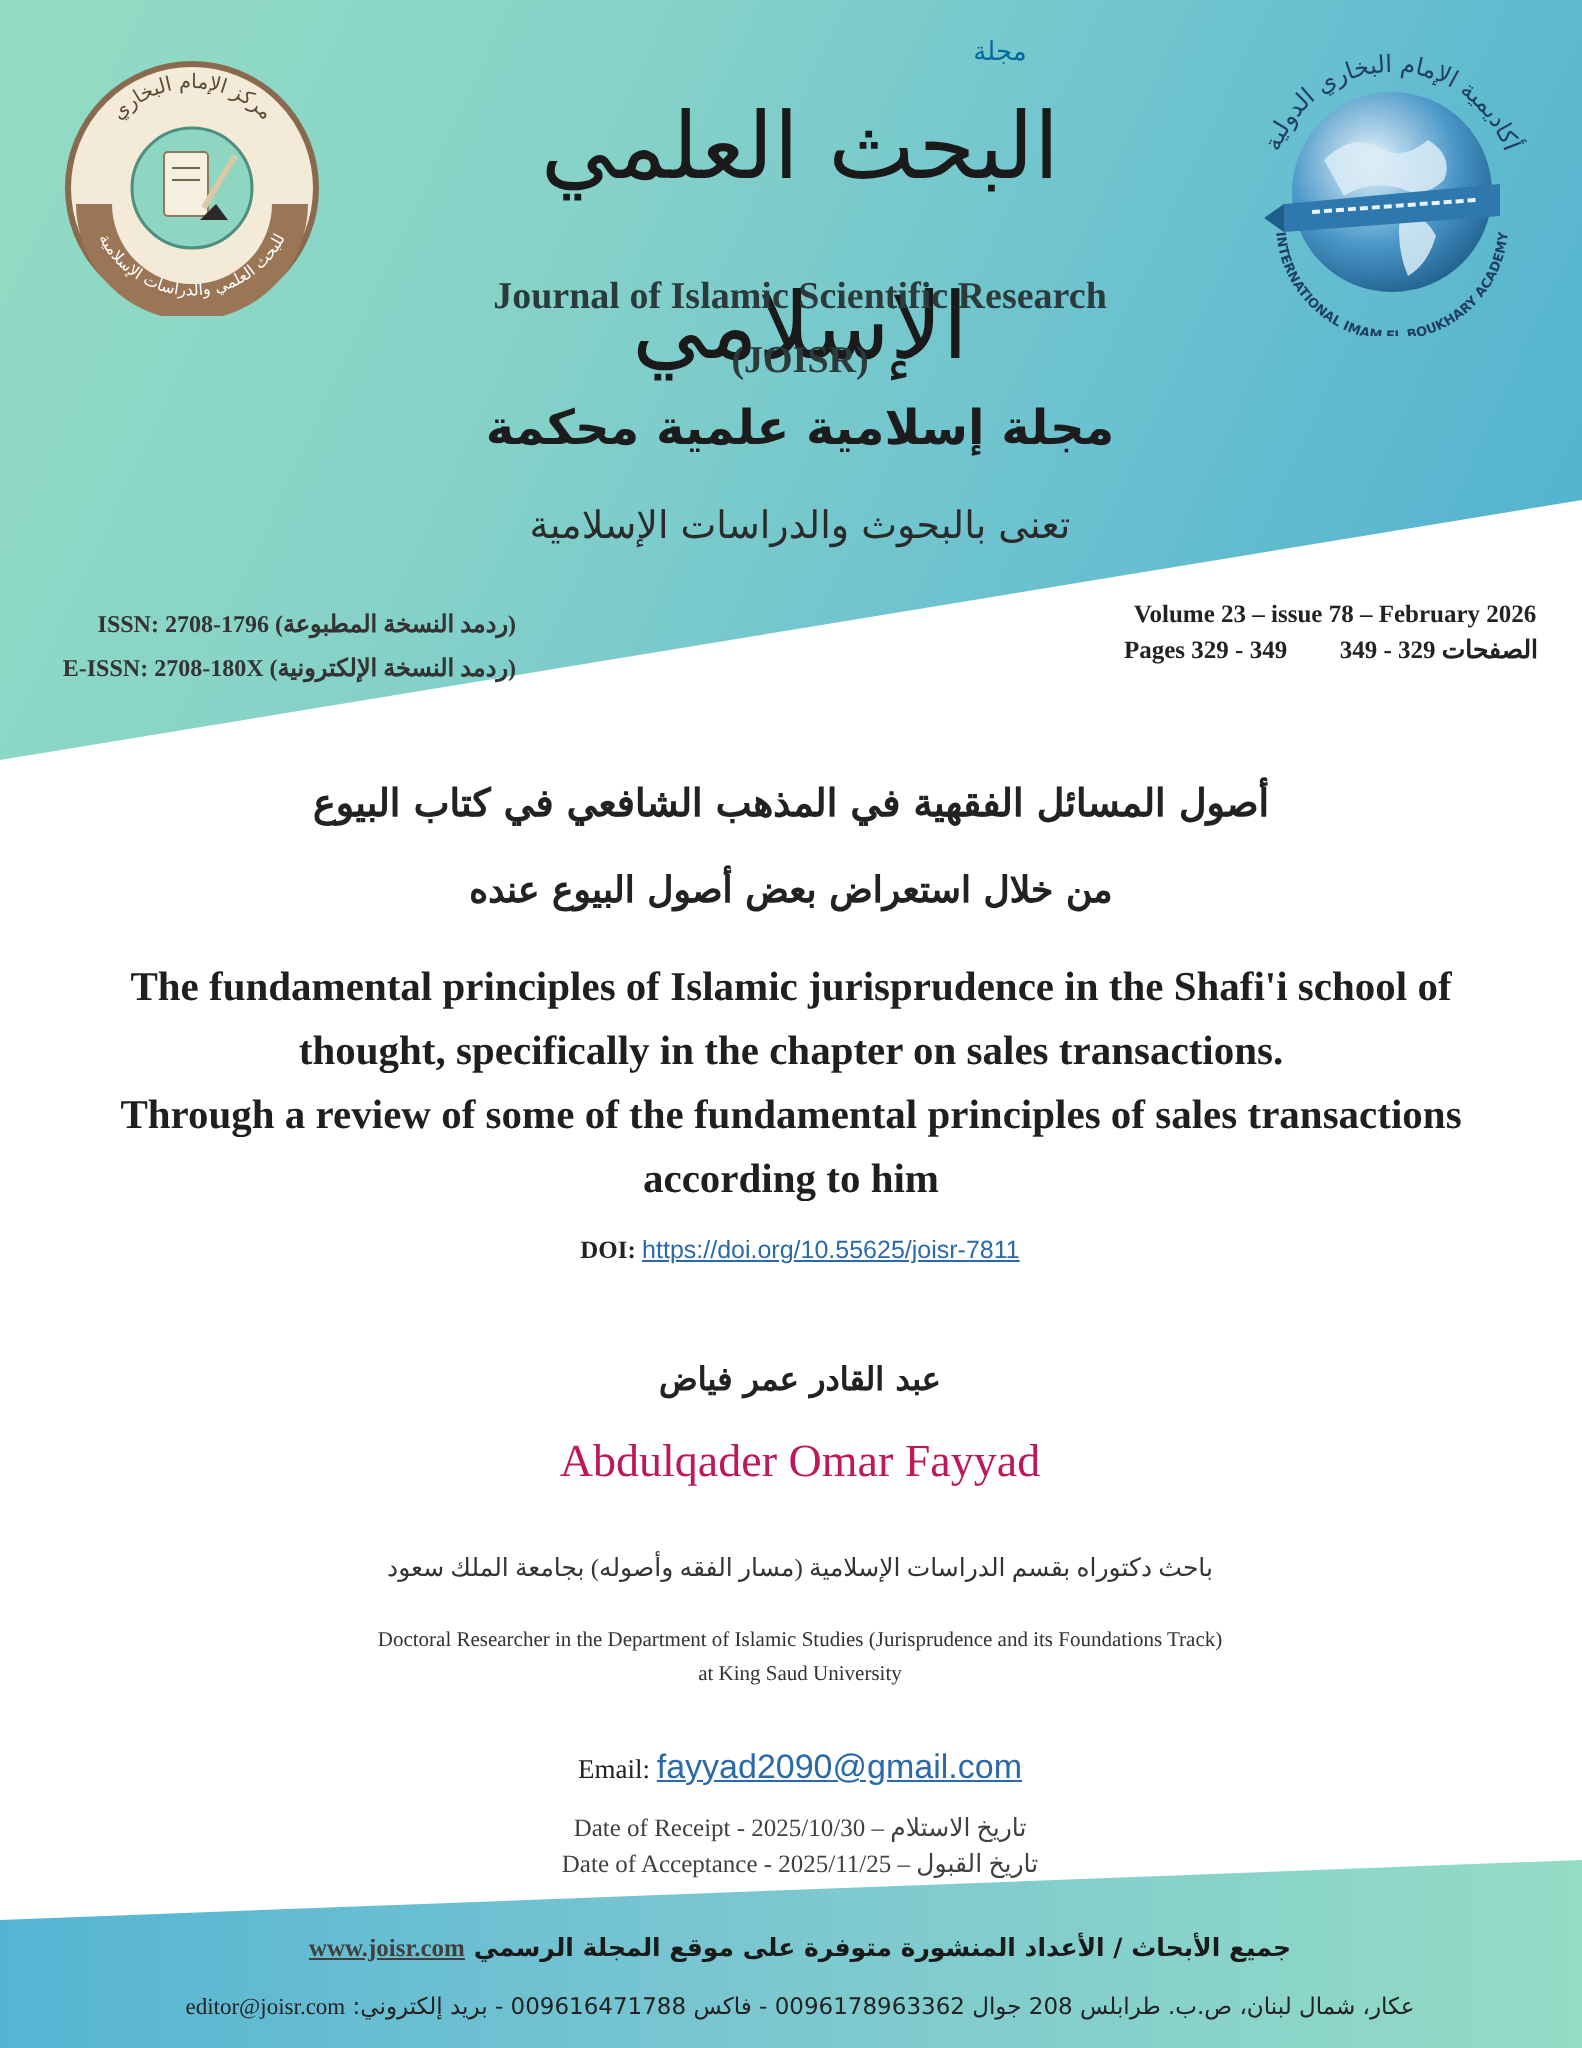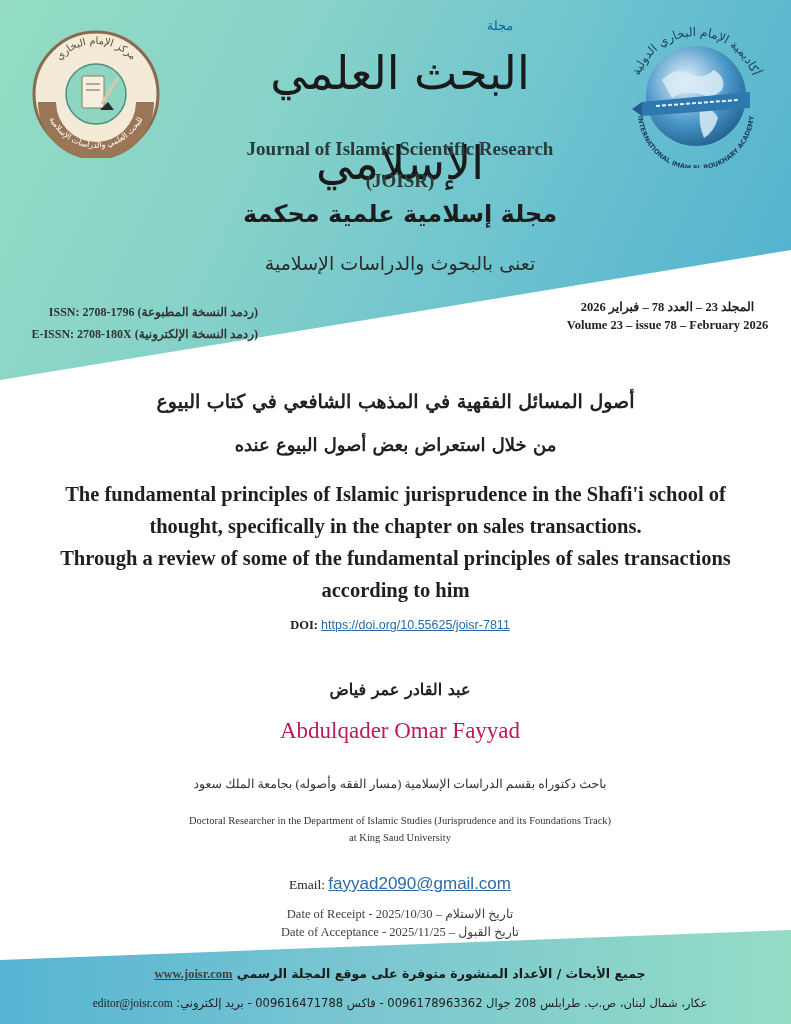--- a/index.html
+++ b/index.html
@@ -120,22 +120,25 @@
 <div class="abs center j-abbr">(JOISR)</div>
 <div class="abs center j-ar">مجلة إسلامية علمية محكمة</div>
 <div class="abs center j-ar2">تعنى بالبحوث والدراسات الإسلامية</div>
 
 <div class="abs issn">
   <div>ISSN: 2708-1796 (ردمد النسخة المطبوعة)</div>
   <div>E-ISSN: 2708-180X (ردمد النسخة الإلكترونية)</div>
 </div>
 
 <div class="abs vol">
-  <div class="ar">المجلد 23 – العدد 78 – فبراير 2026</div>
   <div>Volume 23 – issue 78 – February 2026</div>
+  <div class="pages">
+    <span>Pages 329 - 349</span>
+    <span style="direction:rtl">الصفحات 329 - 349</span>
+  </div>
 </div>
 
 <div class="abs center title-ar1">أصول المسائل الفقهية في المذهب الشافعي في كتاب البيوع</div>
 <div class="abs center title-ar2">من خلال استعراض بعض أصول البيوع عنده</div>
 <div class="abs center title-en">
   <div>The fundamental principles of Islamic jurisprudence in the Shafi'i school of thought, specifically in the chapter on sales transactions.</div>
   <div>Through a review of some of the fundamental principles of sales transactions according to him</div>
 </div>
 
 <div class="abs center doi">

